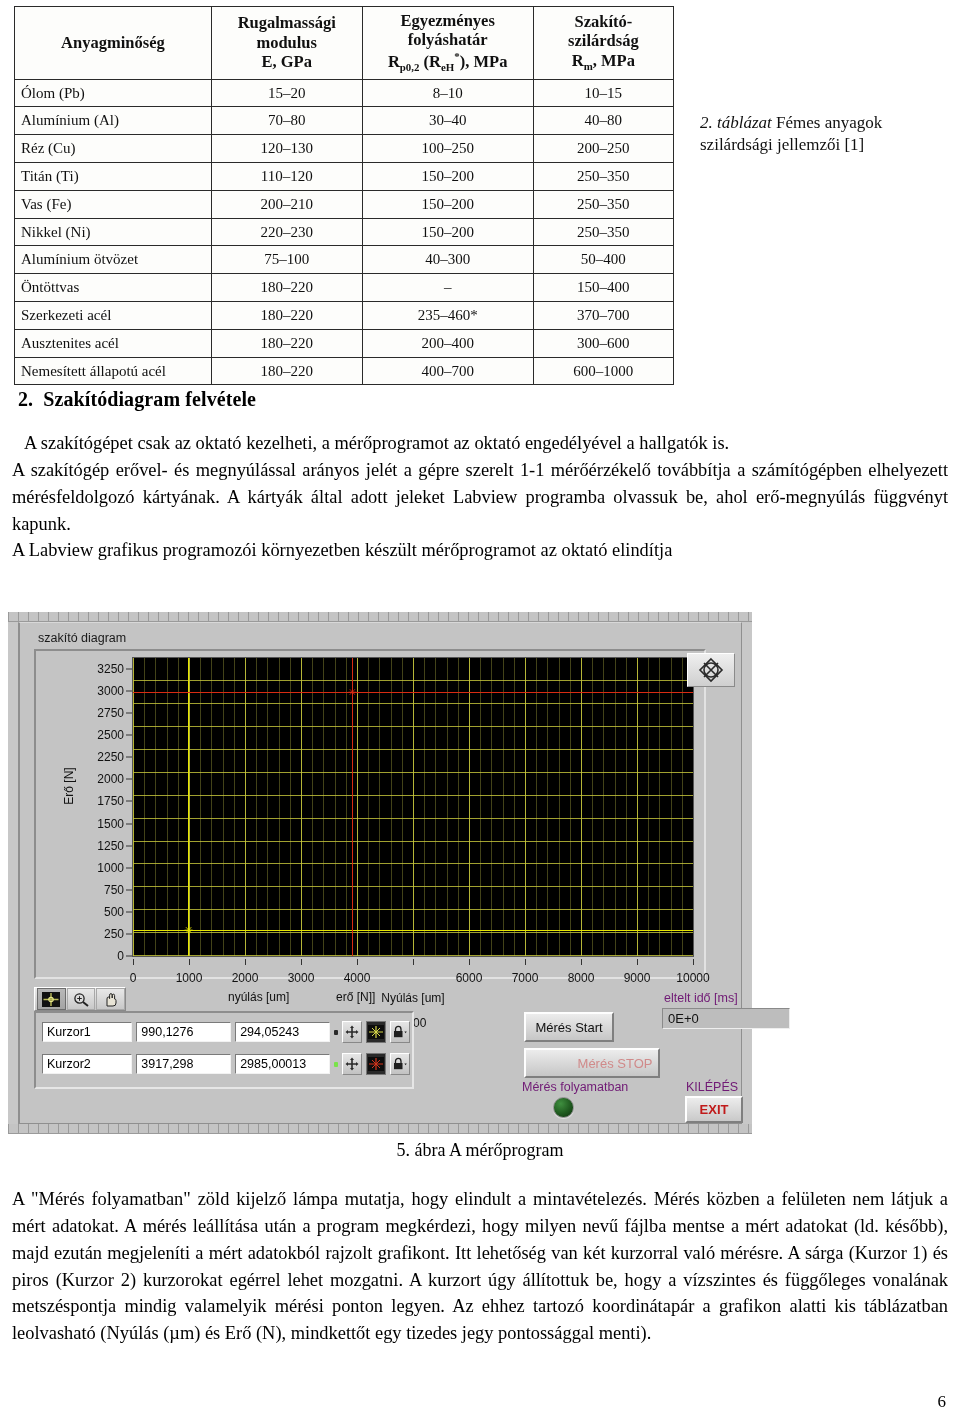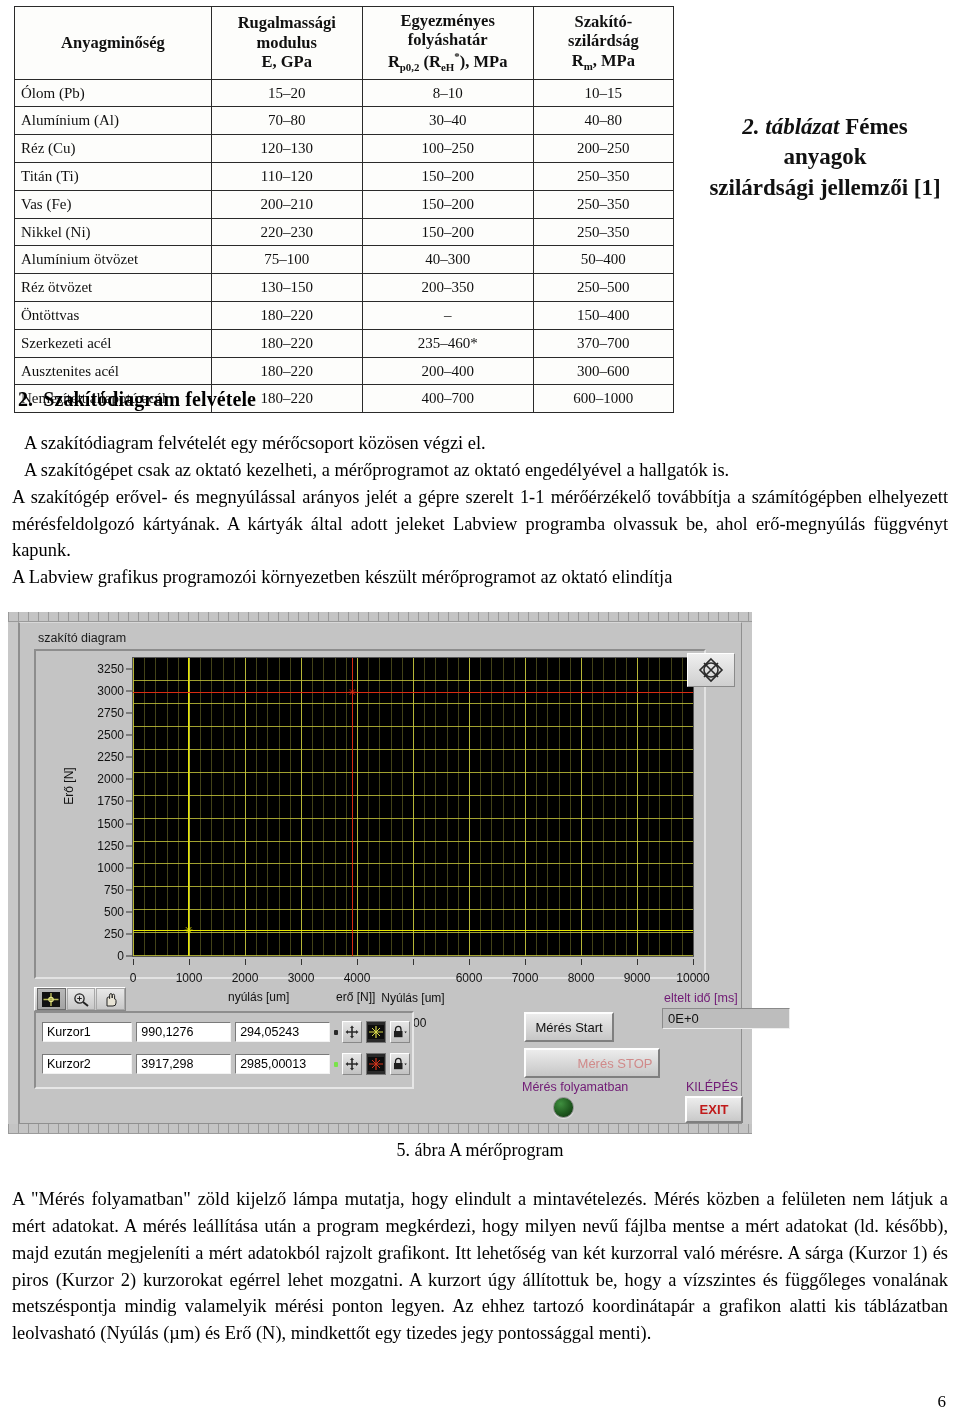--- a/index.html
+++ b/index.html
@@ -47,25 +47,23 @@
   .col-rp{width:172px;}
   .col-rm{width:140px;}
   sub{font-size:0.66em;}
   sup{font-size:0.66em;}
 
   
   .tbl-caption{
     position:absolute;
     left:700px; top:112px;
     width:250px;
-    text-align:center;
-    font-size:23px;
+    font-size:17px;
     line-height:1.32;
     color:#111;
-    font-weight:bold;
   }
   .tbl-caption i{font-style:italic;}
 
   
   .section-head{
     position:absolute;
     left:18px; top:388px;
     font-weight:bold;
     font-size:20px;
     letter-spacing:0.1px;
@@ -386,26 +384,20 @@
           <td>150–200</td>
           <td>250–350</td>
         </tr>
         <tr>
           <td class="mat">Alumínium ötvözet</td>
           <td>75–100</td>
           <td>40–300</td>
           <td>50–400</td>
         </tr>
         <tr>
-          <td class="mat">Réz ötvözet</td>
-          <td>130–150</td>
-          <td>200–350</td>
-          <td>250–500</td>
-        </tr>
-        <tr>
           <td class="mat">Öntöttvas</td>
           <td>180–220</td>
           <td>–</td>
           <td>150–400</td>
         </tr>
         <tr>
           <td class="mat">Szerkezeti acél</td>
           <td>180–220</td>
           <td>235–460*</td>
           <td>370–700</td>
@@ -429,21 +421,20 @@
 <div class="tbl-caption">
   <i>2. táblázat</i><span> Fémes anyagok</span><br>
   <span>szilárdsági jellemzői [1]</span>
 </div>
 
 <div class="section-head">
   <span class="num">2.</span><span>Szakítódiagram felvétele</span>
 </div>
 
 <div class="body-text">
-  <p class="ind">A szakítódiagram felvételét egy mérőcsoport közösen végzi el.</p>
   <p class="ind">A szakítógépet csak az oktató kezelheti, a mérőprogramot az oktató engedélyével a hallgatók is.</p>
   <p class="flow">A szakítógép erővel- és megnyúlással arányos jelét a gépre szerelt 1-1 mérőérzékelő továbbítja a számítógépben elhelyezett mérésfeldolgozó kártyának. A kártyák által adott jeleket Labview programba olvassuk be, ahol erő-megnyúlás függvényt kapunk.</p>
   <p class="last">A Labview grafikus programozói környezetben készült mérőprogramot az oktató elindítja</p>
 </div>
 
 <div class="lv-outer">
   <div class="lv-dots-top"></div>
   <div class="lv-dots-bot"></div>
 
   <div class="lv-panel">

